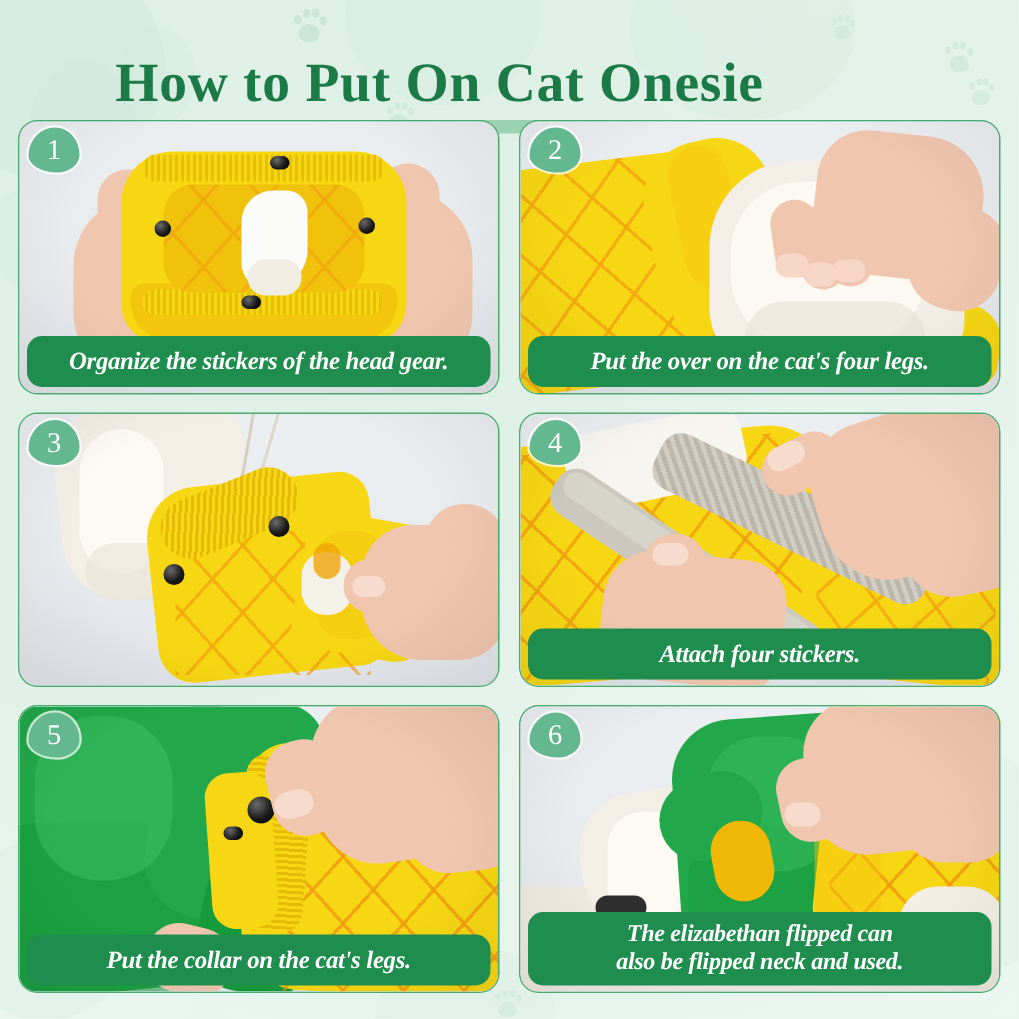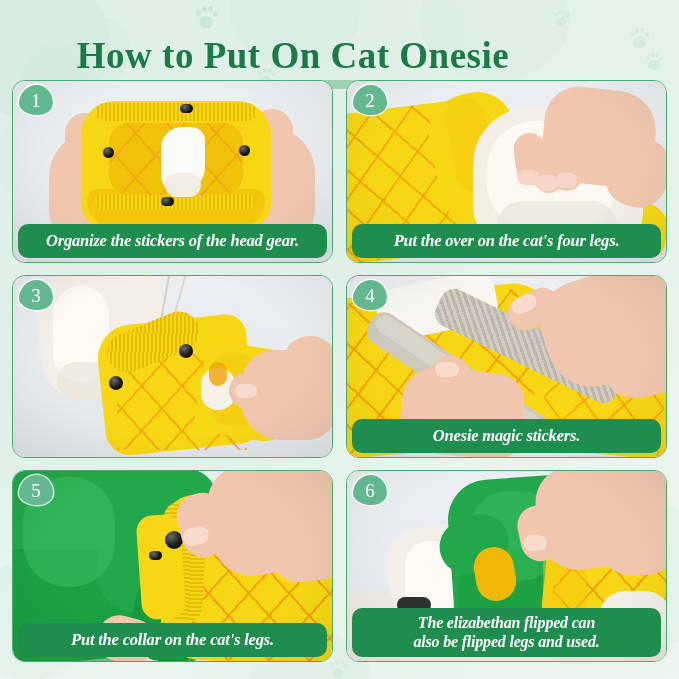--- a/index.html
+++ b/index.html
@@ -288,21 +288,21 @@
 
         <div class="sh skin" style="left:54px;top:94px;width:122px;height:86px;border-radius:34px 28px 24px 34px;transform:rotate(6deg);"></div>
         <div class="sh skin" style="left:82px;top:80px;width:42px;height:44px;border-radius:20px;transform:rotate(-6deg);"></div>
         <div class="sh" style="left:88px;top:86px;width:24px;height:15px;border-radius:8px;background:#f7dccd;"></div>
         <div class="vig"></div>
       </div>
       <div class="badge">
         <div class="pad-shape"></div>
         <span>4</span>
       </div>
-      <div class="caption">Onesie magic stickers.</div>
+      <div class="caption">Attach four stickers.</div>
     </div>
 
     <div class="card tall">
       <div class="photo bgphoto">
 
         <div class="sh green" style="left:-44px;top:-10px;width:210px;height:200px;border-radius:60px 70px 40px 40px;transform:rotate(-6deg);"></div>
         <div class="sh green-d" style="left:-30px;top:78px;width:180px;height:112px;border-radius:40px;opacity:.55;"></div>
         <div class="sh green" style="left:88px;top:-6px;width:110px;height:150px;border-radius:46px 30px 34px 40px;transform:rotate(8deg);"></div>
         <div class="sh" style="left:10px;top:6px;width:92px;height:110px;border-radius:44px;background:#3cc163;opacity:.5;"></div>
         <div class="sh green-d" style="left:120px;top:100px;width:80px;height:92px;border-radius:30px;transform:rotate(12deg);"></div>
@@ -360,18 +360,18 @@
         <div class="sh skin" style="left:254px;top:46px;width:74px;height:58px;border-radius:28px;"></div>
         <div class="sh" style="left:176px;top:64px;width:24px;height:16px;border-radius:9px;background:#f7dccd;"></div>
         <div class="vig"></div>
       </div>
       <div class="badge">
         <div class="pad-shape"></div>
         <span>6</span>
       </div>
       <div class="caption two">
         <div>The elizabethan flipped can</div>
-        <div>also be flipped legs and used.</div>
+        <div>also be flipped neck and used.</div>
       </div>
     </div>
 
   </div>
 </div>
 
 </body></html>

